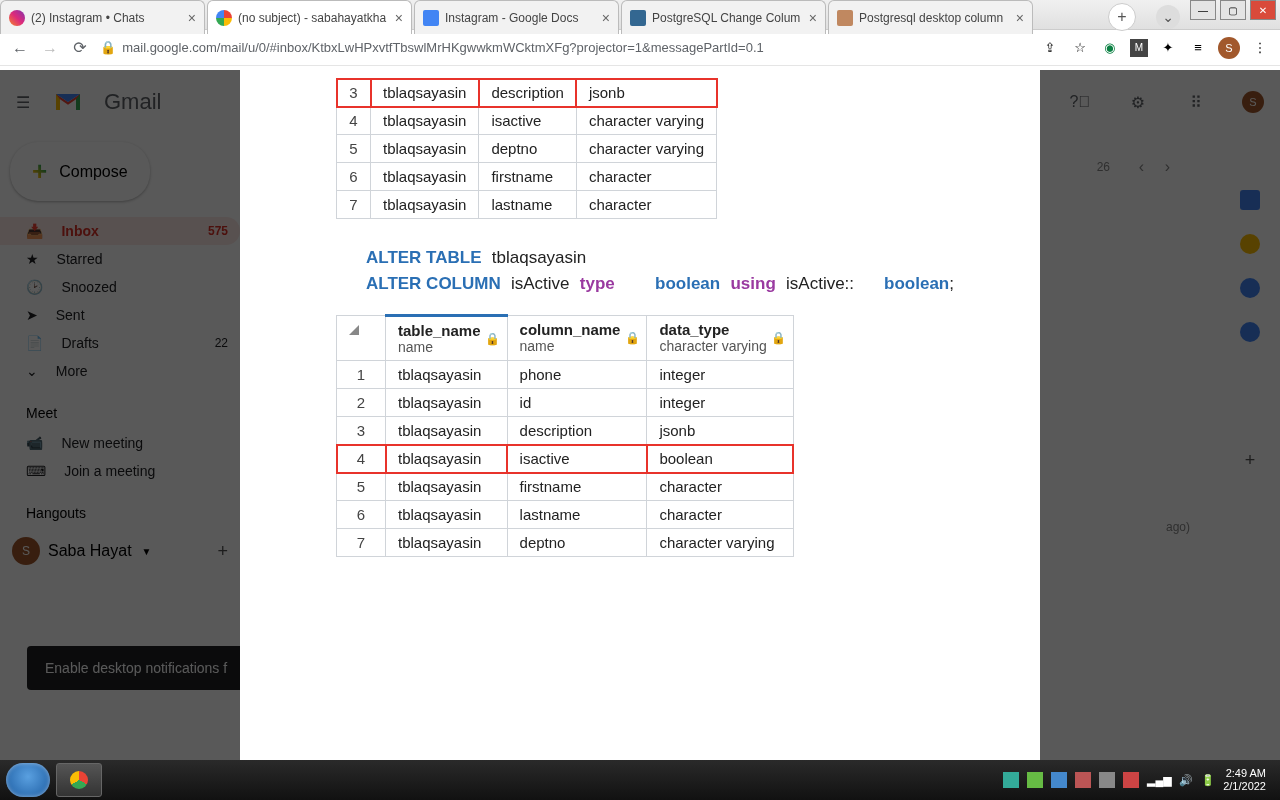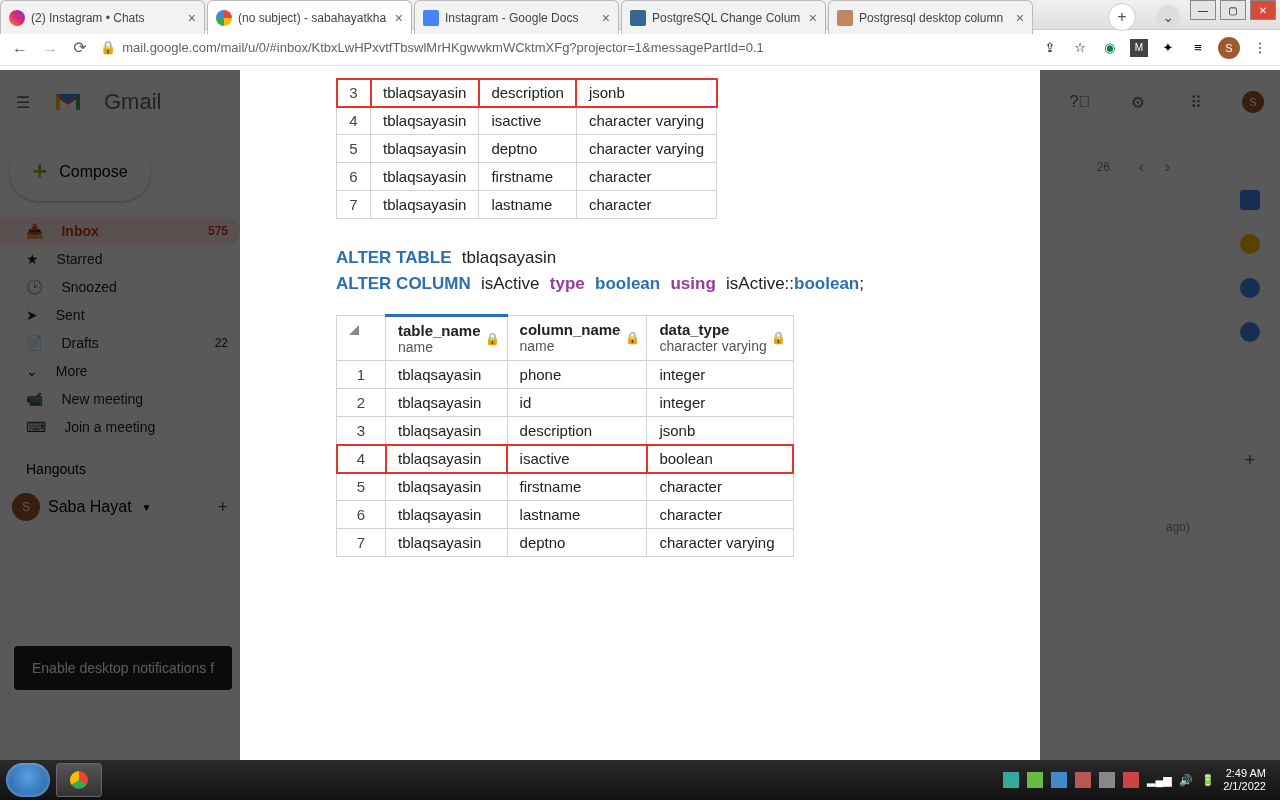--- a/index.html
+++ b/index.html
@@ -43,21 +43,21 @@
 .compose { display:flex; align-items:center; gap:12px; padding: 14px 22px; border-radius: 28px; box-shadow: 0 1px 3px rgba(0,0,0,0.3); width: fit-content; margin: 8px 0 16px 10px; background:#fff;}
 .compose .plus { font-size: 26px; font-weight: bold; background: linear-gradient(45deg,#ea4335,#fbbc05,#34a853,#4285f4); -webkit-background-clip: text; color: transparent;}
 .navitem { display:flex; align-items:center; padding: 6px 12px 6px 26px; gap: 18px; font-size: 14px; color:#202124; border-radius: 0 16px 16px 0;}
 .navitem.active { background:#fce8e6; color:#d93025; font-weight:bold;}
 .navitem .count { margin-left:auto; font-size:12px;}
 .section-label { padding: 20px 0 8px 26px; font-size:14px; font-weight:500;}
 .meetitem { display:flex; align-items:center; padding: 6px 0 6px 26px; gap:18px; font-size:14px; color:#202124;}
 .hangout-user { display:flex; align-items:center; gap:8px; padding: 8px 0 8px 12px;}
 .hangout-user .av { width:28px; height:28px; border-radius:50%; background:#a1582c; color:#fff; display:flex; align-items:center; justify-content:center; font-size:12px; position:relative;}
 
-.notif { position:absolute; bottom: 70px; left: 14px; background: #202124; color:#fff; padding: 14px 18px; font-size: 14px; border-radius: 4px;}
+.notif { position:absolute; bottom: 70px; left: 27px; background: #202124; color:#fff; padding: 14px 18px; font-size: 14px; border-radius: 4px;}
 
 
 .rpanel { position:absolute; right: 10px; top: 120px; width: 40px; display:flex; flex-direction:column; gap: 24px; align-items:center;}
 .rpanel .ri { width:20px; height:20px; border-radius:3px; }
 
 
 .lightbox { position: absolute; top: 70px; left: 240px; width: 800px; bottom: 40px; background: #fff; padding: 0 0 20px 0; overflow: hidden;}
 .content { padding: 8px 96px 20px 96px; font-size: 15px; color:#222;}
 
 
@@ -67,21 +67,21 @@
 table.data thead th { font-weight: bold; position:relative; padding-right: 26px; vertical-align: top;}
 table.data thead th .sub { display:block; font-weight: normal; font-size: 14px; color:#555;}
 table.data thead th .lock { position:absolute; right:6px; top: 50%; transform: translateY(-50%); font-size:12px;}
 table.data thead th.sel { border-top: 3px solid #2a6fb4; }
 tr.hl td { outline: 2px solid #e8332b; outline-offset: -1px; }
 .corner { width:34px; vertical-align:bottom;}
 .tri { display:inline-block; width:0; height:0; border-left: 10px solid transparent; border-bottom: 10px solid #888;}
 
 
 .code { font-family: 'Consolas', monospace; font-size: 17px; line-height: 1.5; margin: 24px 0 18px 0; white-space: pre; }
-.kw { color: #2a6fb4; font-weight: bold; }
+.kw { color: #2a6fb4; font-weight: bold; margin-left: 30px; }
 .kw2 { color: #9a3aa0; font-weight: bold; }
 
 
 .taskbar { position:absolute; bottom:0; left:0; right:0; height: 40px; background: linear-gradient(#2a2a2a,#111); display:flex; align-items:center; padding: 0 6px; gap: 6px; }
 .start { width: 44px; height: 34px; border-radius: 18px; background: radial-gradient(circle at 50% 40%,#5aa0e0,#1a5aa0); box-shadow: inset 0 0 4px rgba(255,255,255,0.5);}
 .tbtn { width: 46px; height: 34px; background: linear-gradient(#555,#333); border: 1px solid #666; border-radius:3px; display:flex;align-items:center;justify-content:center;}
 .tray { margin-left:auto; display:flex; align-items:center; gap:8px; color:#fff; font-size:11px; padding-right:8px;}
 .tray .ic { width:16px; height:16px; }
 .clock { text-align:right; line-height: 1.2;}
 
@@ -190,20 +190,21 @@
         <div class="navitem">
           <span>📄</span>
           <span>Drafts</span>
           <span class="count">22</span>
         </div>
         <div class="navitem">
           <span>⌄</span>
           <span>More</span>
         </div>
       </div>
+    <div class="section-label">Meet</div>
     <div id="meet">
         <div class="meetitem">
           <span>📹</span>
           <span>New meeting</span>
         </div>
         <div class="meetitem">
           <span>⌨</span>
           <span>Join a meeting</span>
         </div>
       </div>

